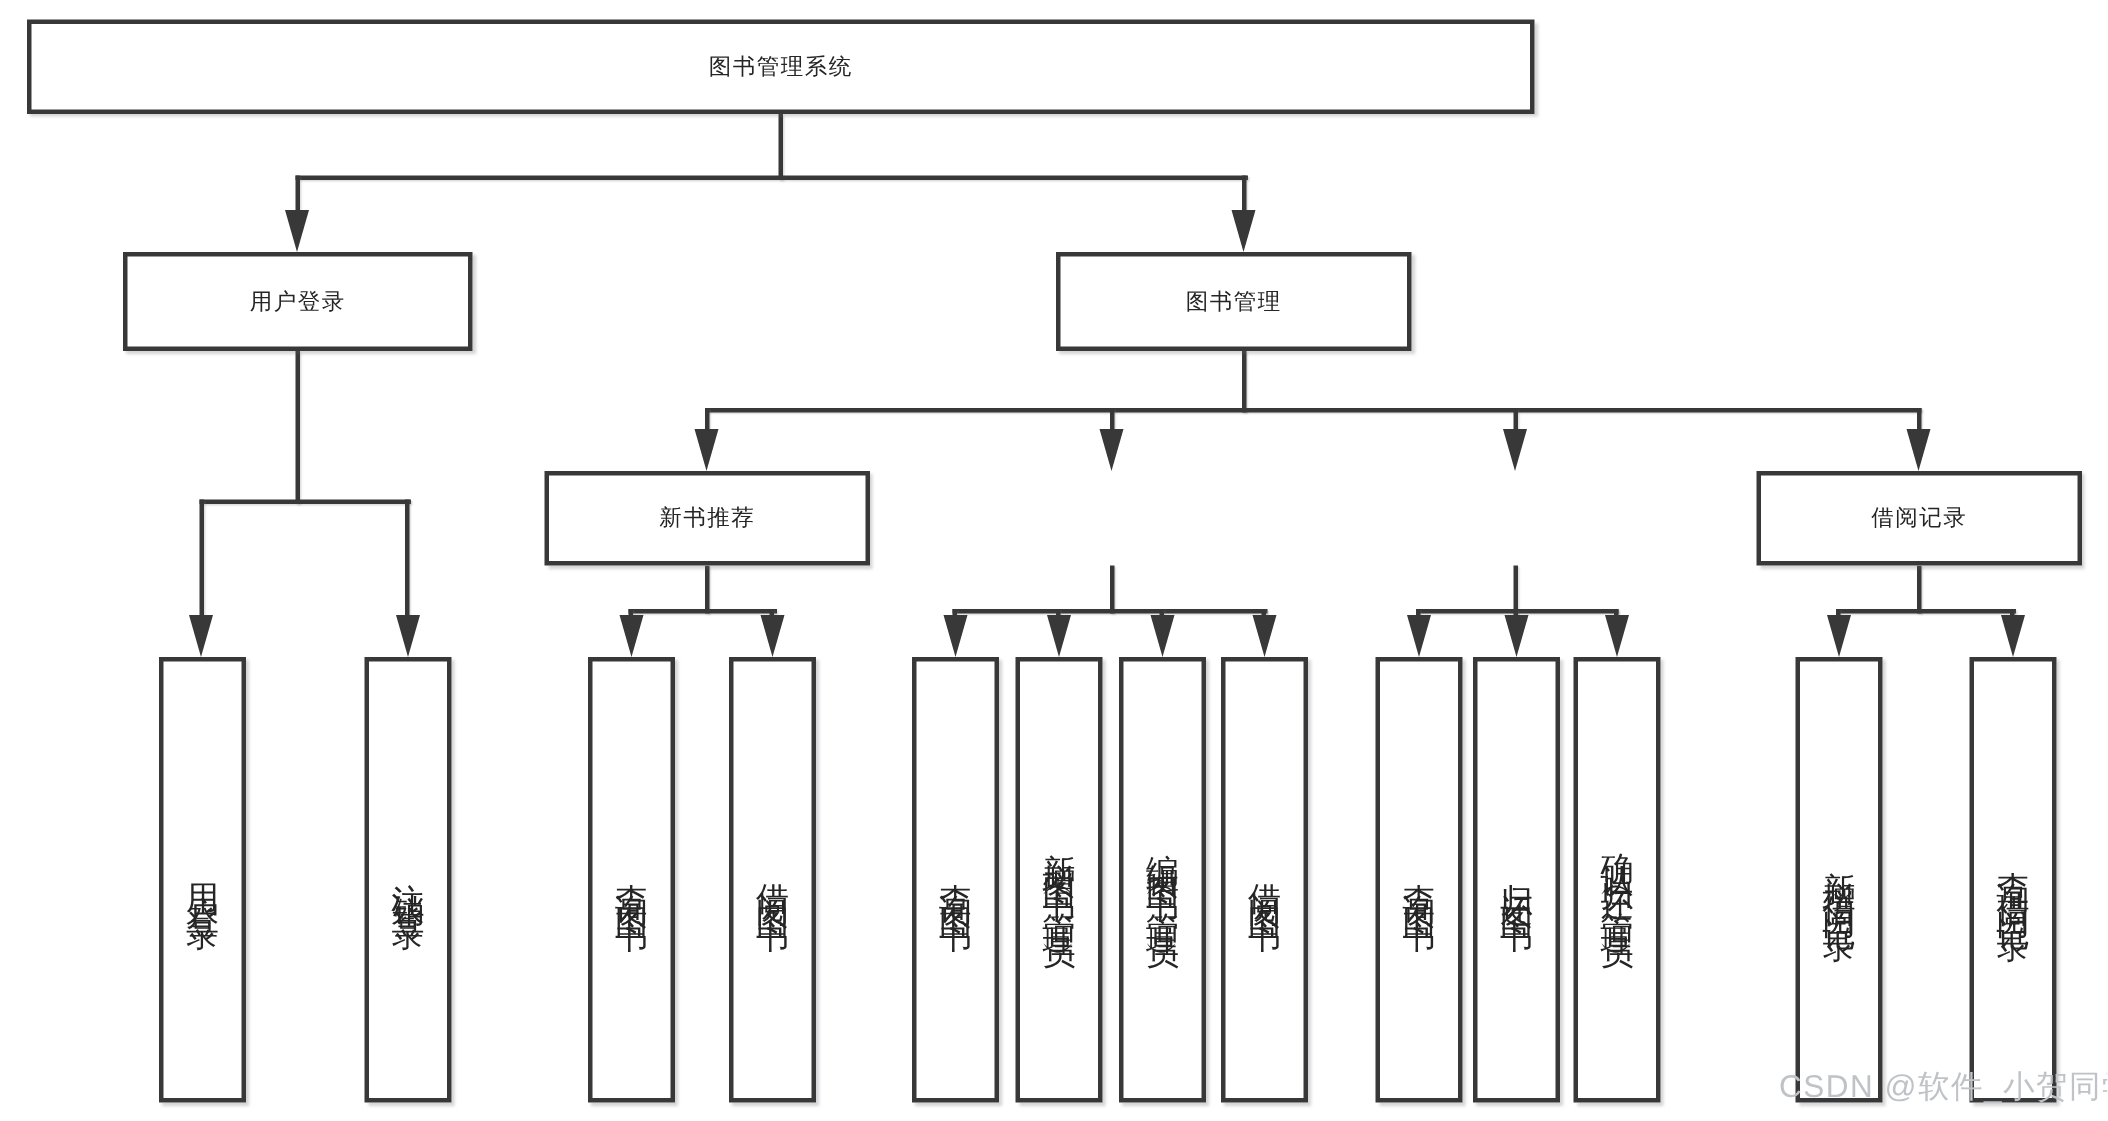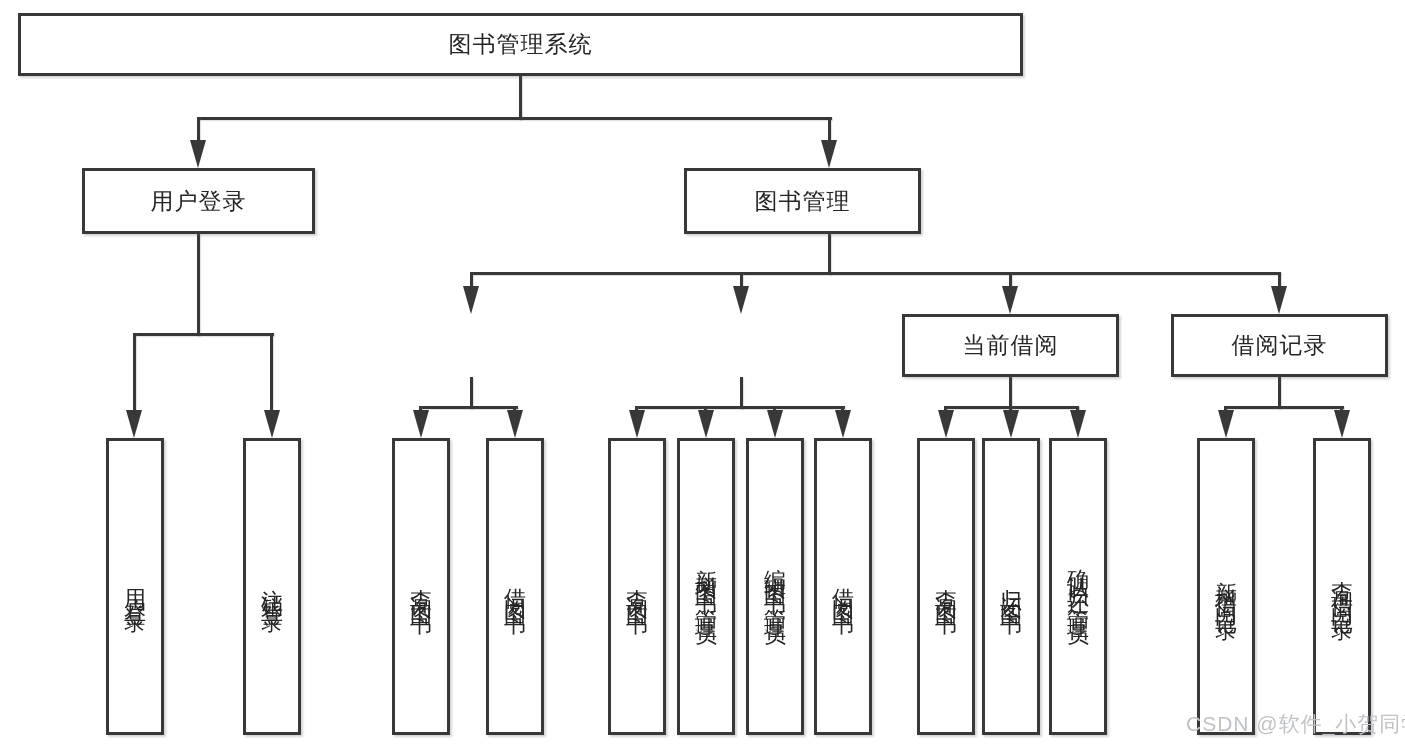--- a/index.html
+++ b/index.html
@@ -21,21 +21,21 @@
   .box {
     position: absolute;
     box-sizing: border-box;
     border: 3px solid var(--line);
     background: var(--background);
     display: flex;
     align-items: center;
     justify-content: center;
     box-shadow: 2px 2px 2px rgba(100,100,110,0.28);
   }
-  .hlabel { font-size: 23px; letter-spacing: 1px; white-space: nowrap; }
+  .hlabel { font-size: 15px; letter-spacing: 1px; white-space: nowrap; }
   .leaf span {
     writing-mode: vertical-rl;
     font-size: 22px;
     letter-spacing: 8px;
     line-height: 1;
     white-space: nowrap;
   }
   .hline, .vline { position: absolute; background: var(--line); box-shadow: 1px 1px 1px rgba(120,120,130,0.25); }
   .hline { height: 3px; }
   .vline { width: 3px; }
@@ -121,26 +121,26 @@
   <div class="arrow" style="left:1218px;top:410px"></div>
   <div class="arrow" style="left:1334px;top:410px"></div>
 
   <div class="box" style="left:18px;top:13px;width:1005px;height:63px">
     <span class="hlabel">图书管理系统</span>
   </div>
 
   <div class="box" style="left:82px;top:168px;width:233px;height:66px">
     <span class="hlabel">用户登录</span>
   </div>
-  <div class="box" style="left:684px;top:168px;width:237px;height:66px">
+  <div class="box" style="left:704px;top:168px;width:237px;height:66px">
     <span class="hlabel">图书管理</span>
   </div>
 
-  <div class="box" style="left:902px;top:314px;width:217px;height:63px">
-    <span class="hlabel">当前借阅</span>
+  <div class="box" style="left:363px;top:314px;width:217px;height:63px">
+    <span class="hlabel">新书推荐</span>
   </div>
   <div class="box" style="left:1171px;top:314px;width:217px;height:63px">
     <span class="hlabel">借阅记录</span>
   </div>
 
   <div class="box leaf" style="left:106px;top:438px;width:58px;height:297px">
     <span>用户登录</span>
   </div>
   <div class="box leaf" style="left:243px;top:438px;width:58px;height:297px">
     <span>注销登录</span>

